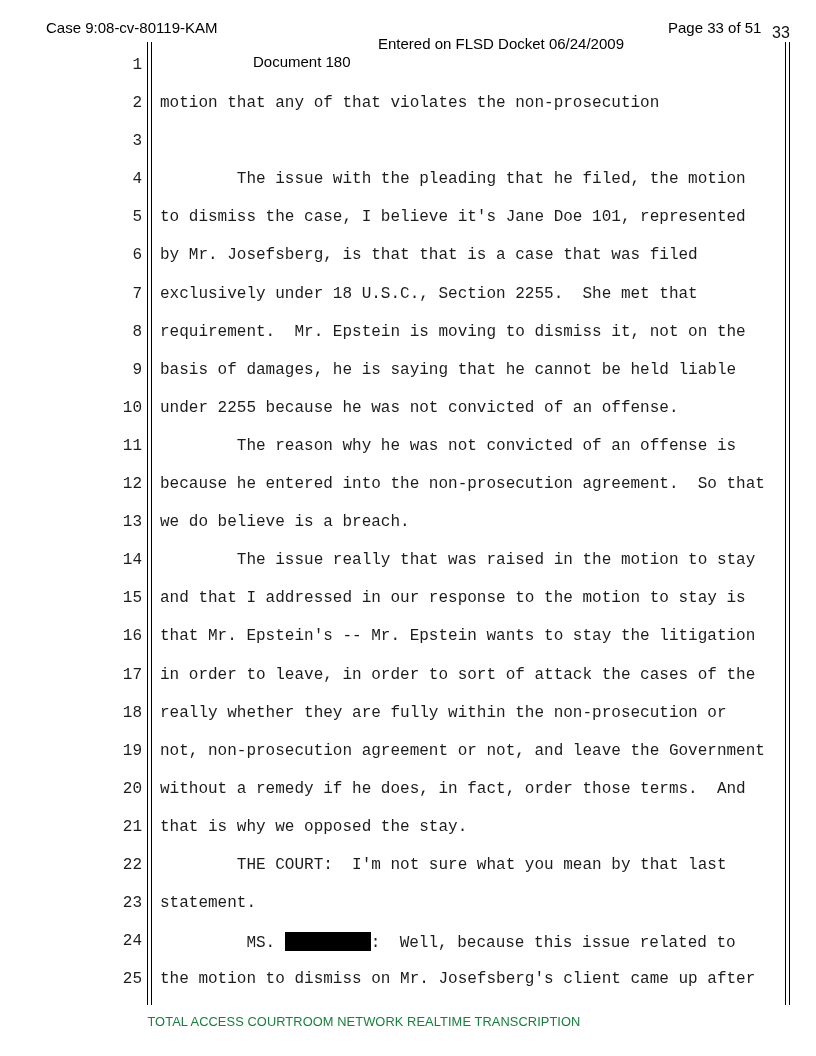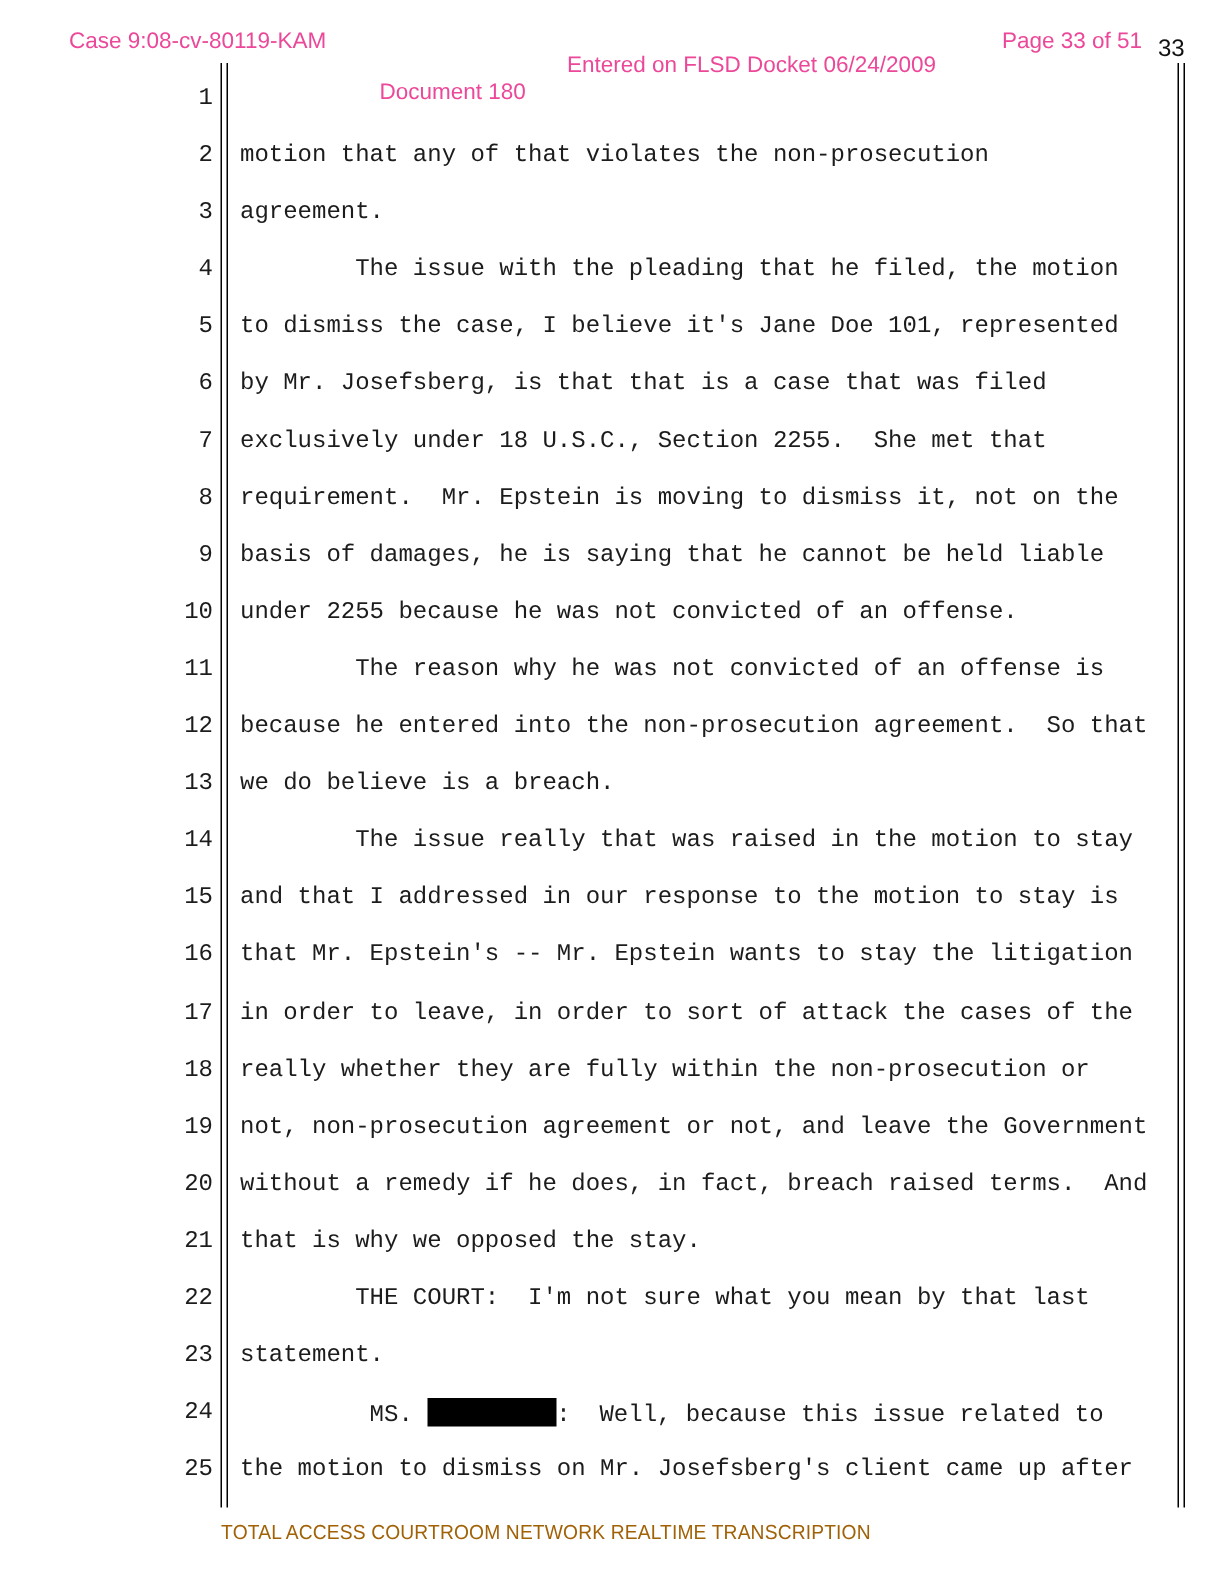--- a/index.html
+++ b/index.html
@@ -16,21 +16,21 @@
     font-family: "Liberation Mono", "DejaVu Sans Mono", monospace;
     color: #1c1c1c;
   }
 
   
   .stamp {
     position: absolute;
     top: 19px;
     font-family: "Liberation Sans", sans-serif;
     font-size: 15px;
-    color: #ec4899;
+    color: #000000;
     white-space: nowrap;
   }
   .stamp-case    { left: 46px;  }
   .stamp-doc     { left: 253px; margin-top: 34px; }
   .stamp-entered { left: 378px; margin-top: 16px; }
   .stamp-page    { left: 668px; text-align: center; }
   .corner-page-number {
     position: absolute;
     top: 24px;
     left: 772px;
@@ -85,21 +85,21 @@
   
   .footer {
     position: absolute;
     top: 1014px;
     left: 0;
     width: 728px;
     text-align: center;
     font-family: "Liberation Sans", sans-serif;
     font-size: 13.5px;
     letter-spacing: 0.1px;
-    color: #a16207;
+    color: #15803d;
   }
   .footer .footer-inner {
     display: inline-block;
     transform: scaleX(0.95);
     transform-origin: center;
     white-space: nowrap;
   }
 </style>
 </head>
 <body>
@@ -118,21 +118,20 @@
   <div class="transcript" id="transcript">
       <div class="line">
         <span class="lineno">1</span>
       </div>
       <div class="line">
         <span class="lineno">2</span>
         <span class="linetext">motion that any of that violates the non-prosecution</span>
       </div>
       <div class="line">
         <span class="lineno">3</span>
-        <span class="linetext">agreement.</span>
       </div>
       <div class="line">
         <span class="lineno">4</span>
         <span class="linetext">        The issue with the pleading that he filed, the motion</span>
       </div>
       <div class="line">
         <span class="lineno">5</span>
         <span class="linetext">to dismiss the case, I believe it's Jane Doe 101, represented</span>
       </div>
       <div class="line">
@@ -186,21 +185,21 @@
       <div class="line">
         <span class="lineno">18</span>
         <span class="linetext">really whether they are fully within the non-prosecution or</span>
       </div>
       <div class="line">
         <span class="lineno">19</span>
         <span class="linetext">not, non-prosecution agreement or not, and leave the Government</span>
       </div>
       <div class="line">
         <span class="lineno">20</span>
-        <span class="linetext">without a remedy if he does, in fact, breach raised terms.  And</span>
+        <span class="linetext">without a remedy if he does, in fact, order those terms.  And</span>
       </div>
       <div class="line">
         <span class="lineno">21</span>
         <span class="linetext">that is why we opposed the stay.</span>
       </div>
       <div class="line">
         <span class="lineno">22</span>
         <span class="linetext">        THE COURT:  I'm not sure what you mean by that last</span>
       </div>
       <div class="line">

